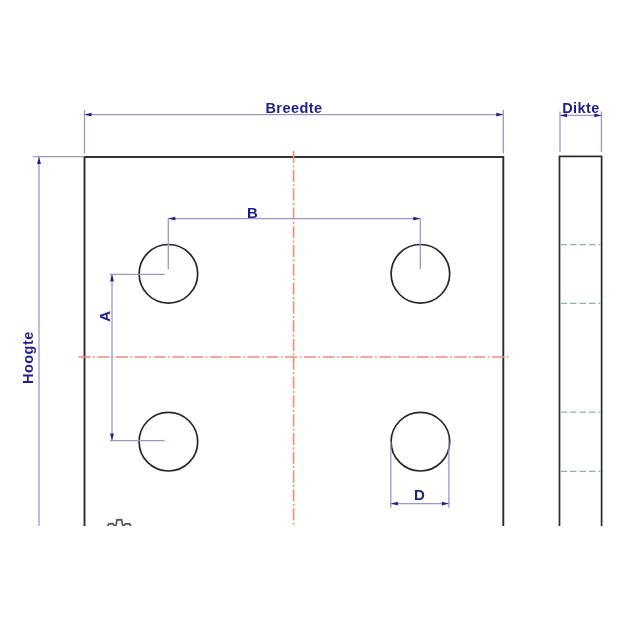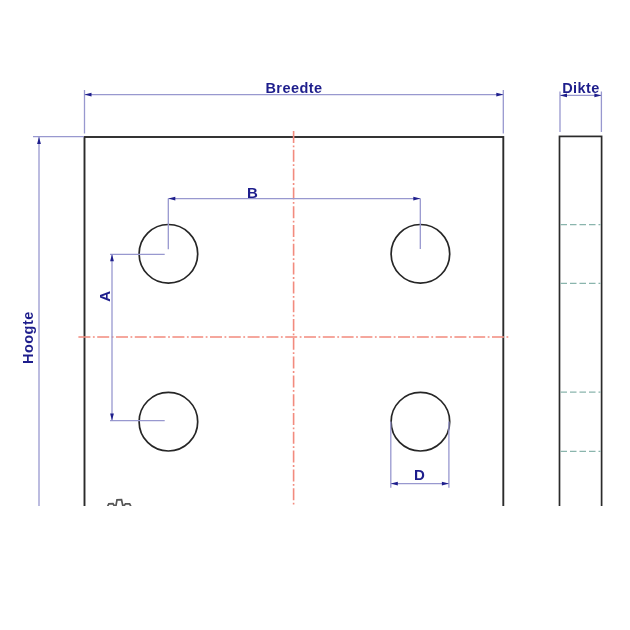--- a/index.html
+++ b/index.html
@@ -1,16 +1,16 @@
 <!DOCTYPE html>
 <html><head>
 <meta charset="utf-8">
 <style>
 html,body{margin:0;padding:0;background:#ffffff;}
-#canvas{position:relative;width:630px;height:506px;background:#ffffff;overflow:hidden;}
+#canvas{position:relative;width:630px;height:506px;background:#ffffff;overflow:hidden;margin-top:20px;}
 svg{position:absolute;left:0;top:0;}
 text{font-family:"Liberation Sans",sans-serif;}
 </style>
 </head>
 <body>
 <div id="canvas">
 <svg width="630" height="630" viewBox="0 0 630 630">
 
   <rect x="0" y="0" width="630" height="630" fill="#ffffff"></rect>
 

